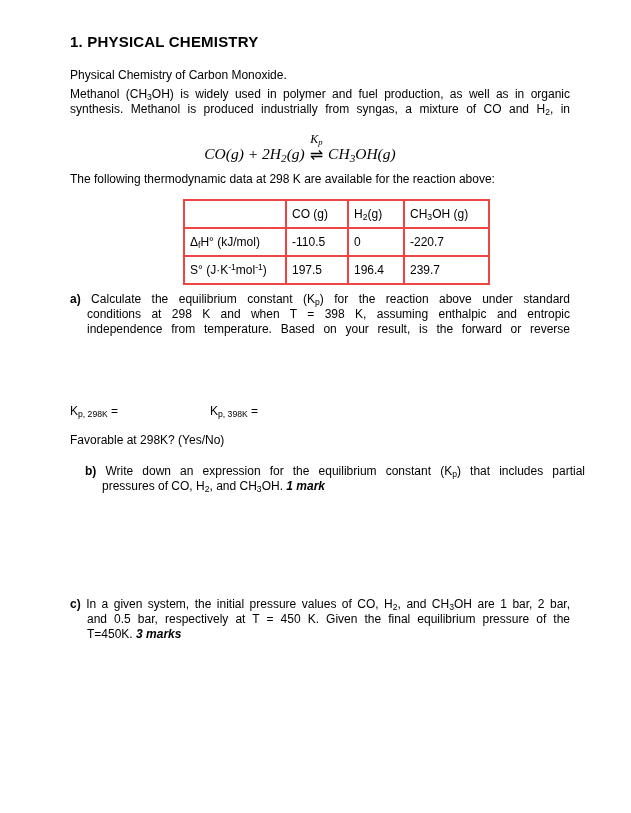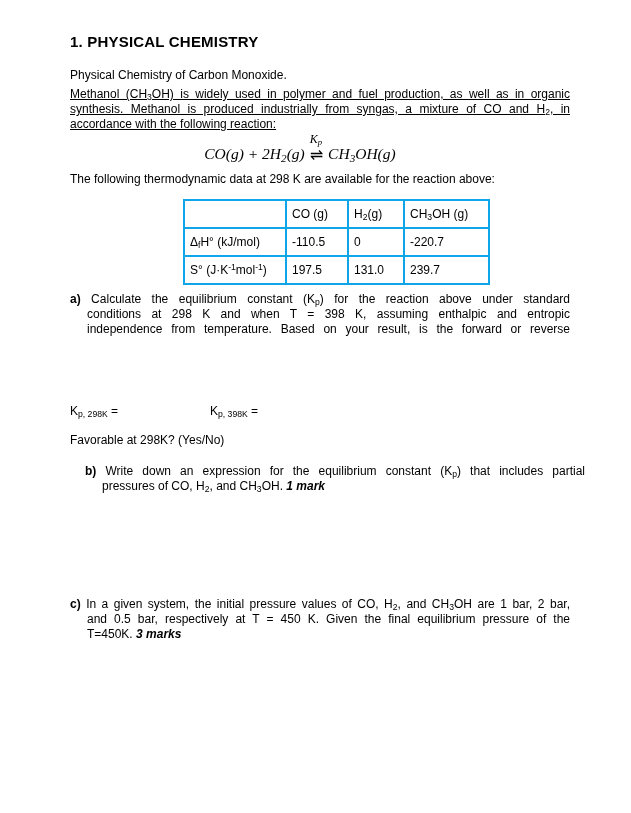--- a/index.html
+++ b/index.html
@@ -17,45 +17,44 @@
   sub { vertical-align:-0.25em; }
   sup { vertical-align:0.45em; }
 
   
   .eq {
     left:70px; top:133px; width:460px;
     display:flex; justify-content:center; align-items:flex-end;
     font-family:"Liberation Serif","DejaVu Serif",serif;
     font-style:italic; font-size:15.5px;
   }
-  .eq-mid { display:flex; flex-direction:column; margin:0 5px; }
+  .eq-mid { display:flex; flex-direction:column; align-items:center; margin:0 5px; }
   .eq-kp { font-size:12px; line-height:13px; }
   .eq-arrow { font-style:normal; font-family:"DejaVu Sans",sans-serif; font-size:16px; line-height:17px; }
 
   
   .ttable { border-collapse:collapse; }
-  .ttable td { border:2px solid #0ea5e9; padding:0 5px; height:26px; font-size:12px; vertical-align:middle; white-space:nowrap; }
+  .ttable td { border:2px solid #ef4444; padding:0 5px; height:26px; font-size:12px; vertical-align:middle; white-space:nowrap; }
   .c0 { width:90px; } .c1 { width:50px; } .c2 { width:44px;margin-left:28px; } .c3 { width:73px; }
 
   .pagenum { left:0; top:760px; width:631px; text-align:center;
              font-family:"Liberation Serif","DejaVu Serif",serif; font-size:13px; }
 </style>
 </head>
 <body>
 
 <div class="page">
 
   <div class="abs title" style="left:70px; top:33px;">1. PHYSICAL CHEMISTRY</div>
 
   <div class="abs" style="left:70px; top:60px;margin-top:8px;">Physical Chemistry of Carbon Monoxide.</div>
 
-  <div class="abs block" style="left:70px; top:87px;text-decoration:underline;">
+  <div class="abs block" style="left:70px; top:87px;">
     <div class="jl">Methanol (CH<sub>3</sub>OH) is widely used in polymer and fuel production, as well as in organic</div>
     <div class="jl">synthesis. Methanol is produced industrially from syngas, a mixture of CO and H<sub>2</sub>, in</div>
-    <div>accordance with the following reaction:</div>
   </div>
 
   <div class="abs eq">
     <span>CO(g) + 2H<sub>2</sub>(g)</span>
     <span class="eq-mid">
       <span class="eq-kp">K<sub>p</sub></span>
       <span class="eq-arrow">⇌</span>
     </span>
     <span>CH<sub>3</sub>OH(g)</span>
   </div>
@@ -72,21 +71,21 @@
     </tr>
     <tr>
       <td>Δ<sub>f</sub>H° (kJ/mol)</td>
       <td>-110.5</td>
       <td>0</td>
       <td>-220.7</td>
     </tr>
     <tr>
       <td>S° (J·K<sup>-1</sup>mol<sup>-1</sup>)</td>
       <td>197.5</td>
-      <td>131.0</td>
+      <td>196.4</td>
       <td>239.7</td>
     </tr>
   </tbody>
     </table>
 
   <div class="abs block" style="left:70px; top:292px;">
     <div class="jl"><b>a)</b> Calculate the equilibrium constant (K<sub>p</sub>) for the reaction above under standard</div>
     <div class="jl ind">conditions at 298 K and when T = 398 K, assuming enthalpic and entropic</div>
     <div class="jl ind">independence from temperature. Based on your result, is the forward or reverse</div>
   </div>

